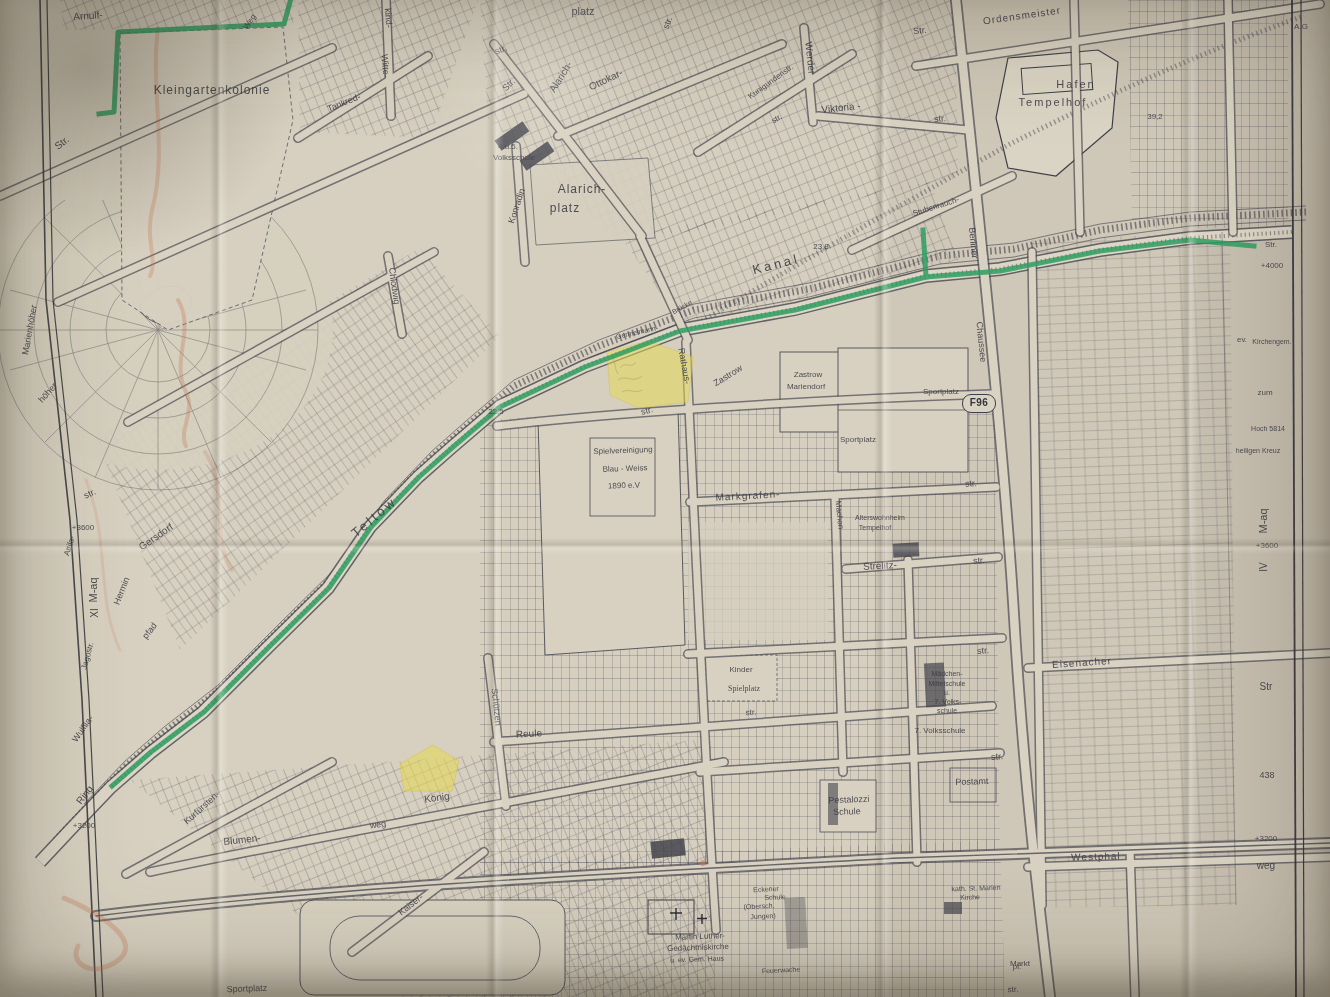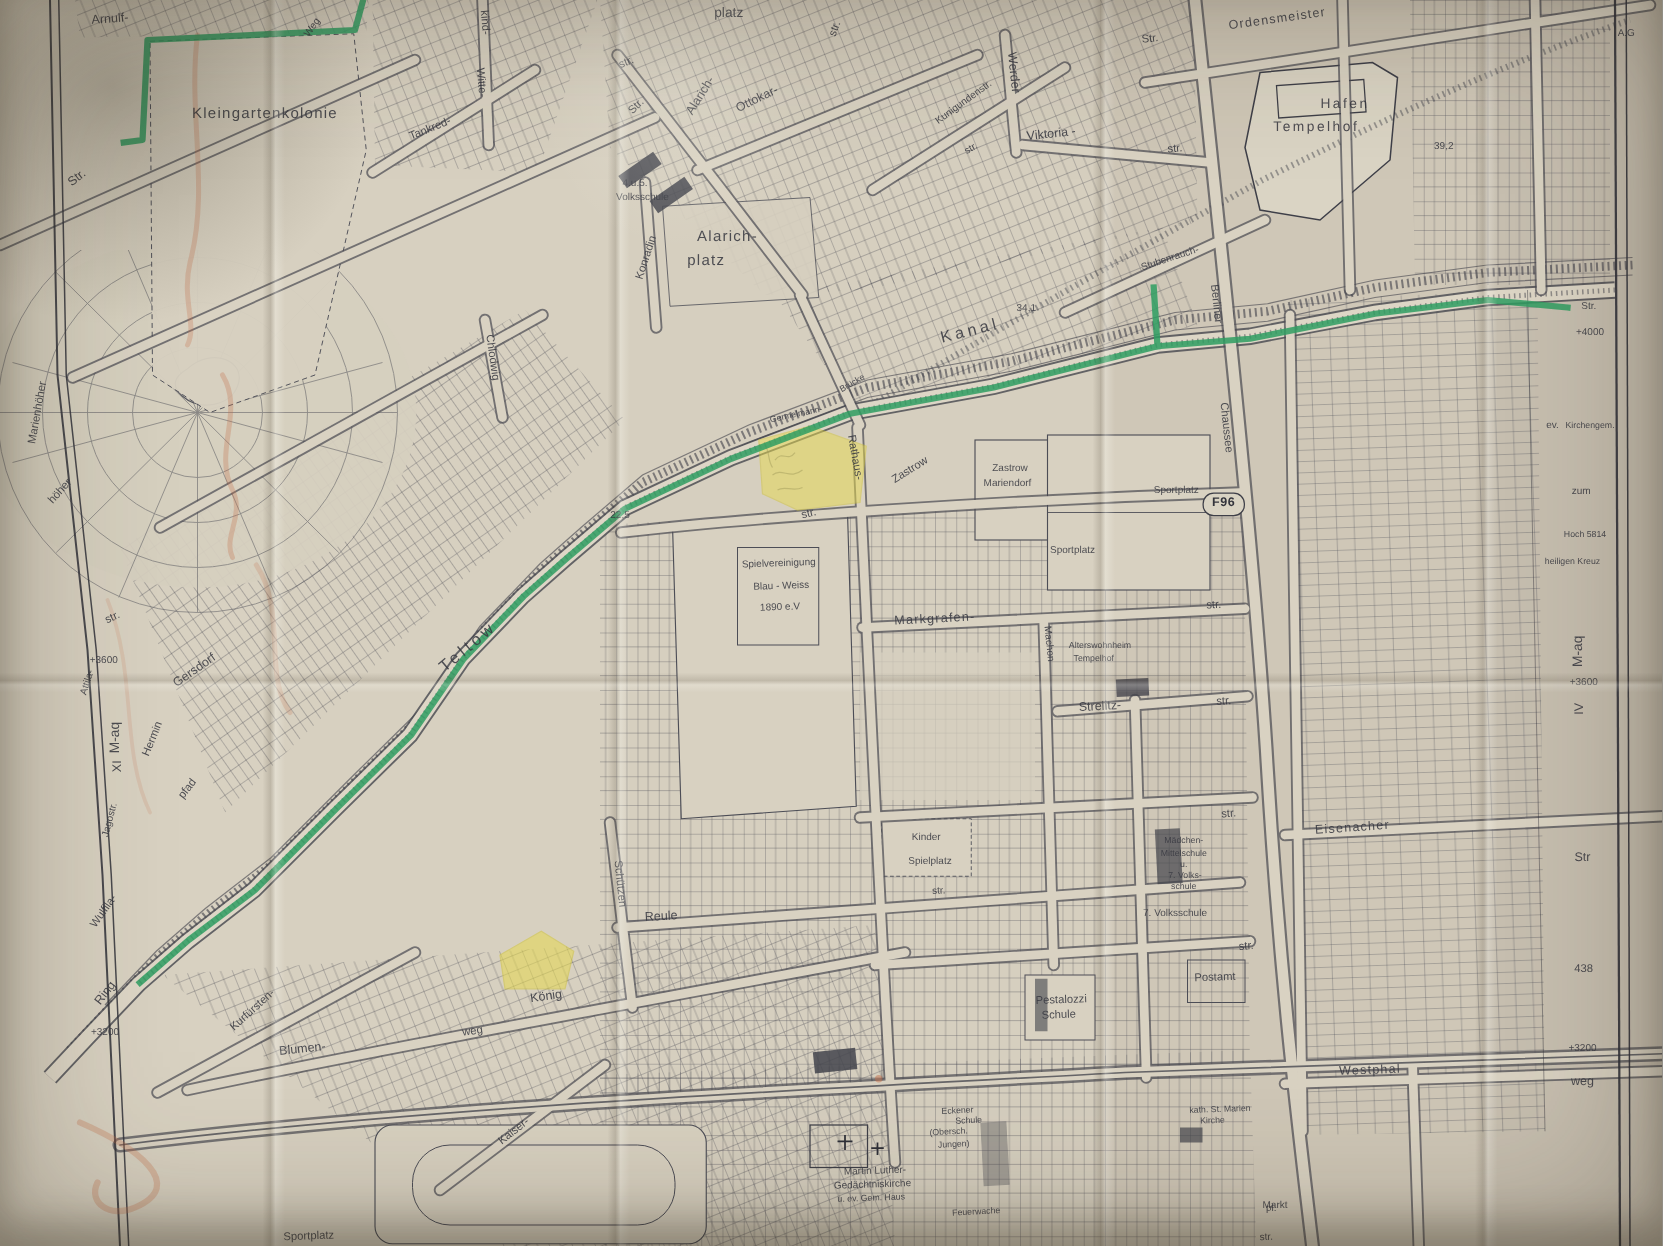--- a/index.html
+++ b/index.html
@@ -267,21 +267,21 @@
       <span class="lbl" style="left: 920px; top: 31px; font-size: 9px; transform: translate(-50%, -50%) rotate(-6deg);">Str.</span>
       <span class="lbl" style="left: 1022px; top: 16px; font-size: 10px; letter-spacing: 1px; transform: translate(-50%, -50%) rotate(-8deg);">Ordensmeister</span>
       <span class="lbl" style="left: 1269px; top: 27px; font-size: 8px; transform: translate(-50%, -50%) rotate(0deg); margin-left: 32px;">A.G</span>
       <span class="lbl" style="left: 1076px; top: 84px; font-size: 11px; letter-spacing: 2px; transform: translate(-50%, -50%) rotate(0deg); text-align: center;">Hafen</span>
       <span class="lbl" style="left: 1053px; top: 102px; font-size: 11px; letter-spacing: 2px; transform: translate(-50%, -50%) rotate(0deg);">Tempelhof</span>
       <span class="lbl" style="left: 1155px; top: 117px; font-size: 8px; transform: translate(-50%, -50%) rotate(0deg);">39,2</span>
       <span class="lbl" style="left: 936px; top: 207px; font-size: 8px; transform: translate(-50%, -50%) rotate(-18deg);">Stubenrauch-</span>
       <span class="lbl" style="left: 973px; top: 243px; font-size: 9px; transform: translate(-50%, -50%) rotate(84deg);">Berliner</span>
       <span class="lbl" style="left: 981px; top: 342px; font-size: 9px; transform: translate(-50%, -50%) rotate(84deg);">Chaussee</span>
       <span class="lbl" style="left: 776px; top: 264px; font-size: 13px; letter-spacing: 3px; transform: translate(-50%, -50%) rotate(-14deg);">Kanal</span>
-      <span class="lbl" style="left: 821px; top: 247px; font-size: 8px; transform: translate(-50%, -50%) rotate(0deg);">34,1</span>
+      <span class="lbl" style="left: 821px; top: 247px; font-size: 8px; transform: translate(-50%, -50%) rotate(0deg);">23,8</span>
       <span class="lbl" style="left: 374px; top: 517px; font-size: 13px; letter-spacing: 3px; transform: translate(-50%, -50%) rotate(-40deg);">Teltow</span>
       <span class="lbl" style="left: 637px; top: 332px; font-size: 7px; transform: translate(-50%, -50%) rotate(-12deg);">Germelmann-</span>
       <span class="lbl" style="left: 682px; top: 307px; font-size: 7px; transform: translate(-50%, -50%) rotate(-30deg);">Brücke</span>
       <span class="lbl" style="left: 684px; top: 366px; font-size: 9px; transform: translate(-50%, -50%) rotate(80deg);">Rathaus-</span>
       <span class="lbl" style="left: 728px; top: 376px; font-size: 9px; transform: translate(-50%, -50%) rotate(-32deg);">Zastrow</span>
       <span class="lbl" style="left: 808px; top: 375px; font-size: 8px; transform: translate(-50%, -50%) rotate(0deg);">Zastrow</span>
       <span class="lbl" style="left: 806px; top: 387px; font-size: 8px; transform: translate(-50%, -50%) rotate(0deg);">Mariendorf</span>
       <span class="lbl" style="left: 496px; top: 412px; font-size: 8px; transform: translate(-50%, -50%) rotate(0deg);">22,5</span>
       <span class="lbl" style="left: 647px; top: 411px; font-size: 9px; transform: translate(-50%, -50%) rotate(-14deg);">str.</span>
       <span class="lbl" style="left: 623px; top: 451px; font-size: 8px; transform: translate(-50%, -50%) rotate(-2deg);">Spielvereinigung</span>
@@ -290,21 +290,21 @@
       <span class="lbl" style="left: 748px; top: 496px; font-size: 10px; letter-spacing: 1px; transform: translate(-50%, -50%) rotate(-3deg);">Markgrafen-</span>
       <span class="lbl" style="left: 839px; top: 515px; font-size: 8px; transform: translate(-50%, -50%) rotate(84deg);">Machon</span>
       <span class="lbl" style="left: 880px; top: 517px; font-size: 7px; transform: translate(-50%, -50%) rotate(0deg);">Alterswohnheim</span>
       <span class="lbl" style="left: 875px; top: 527px; font-size: 7px; transform: translate(-50%, -50%) rotate(0deg);">Tempelhof</span>
       <span class="lbl" style="left: 941px; top: 392px; font-size: 8px; transform: translate(-50%, -50%) rotate(0deg);">Sportplatz</span>
       <span class="lbl" style="left: 858px; top: 440px; font-size: 8px; transform: translate(-50%, -50%) rotate(0deg);">Sportplatz</span>
       <span class="lbl" style="left: 880px; top: 566px; font-size: 10px; transform: translate(-50%, -50%) rotate(-3deg);">Strelitz-</span>
       <span class="lbl" style="left: 979px; top: 561px; font-size: 9px; transform: translate(-50%, -50%) rotate(-3deg);">str.</span>
       <span class="lbl" style="left: 971px; top: 484px; font-size: 9px; transform: translate(-50%, -50%) rotate(-3deg);">str.</span>
       <span class="lbl" style="left: 741px; top: 670px; font-size: 8px; transform: translate(-50%, -50%) rotate(0deg);">Kinder</span>
-      <span class="lbl" style="left: 744px; top: 689px; font-size: 8px; transform: translate(-50%, -50%) rotate(0deg);">Spielplatz</span>
+      <span class="lbl" style="left: 744px; top: 689px; font-size: 8px; transform: translate(-50%, -50%) rotate(0deg); font-family: Liberation Serif, serif;">Spielplatz</span>
       <span class="lbl" style="left: 751px; top: 713px; font-size: 8px; transform: translate(-50%, -50%) rotate(-3deg);">str.</span>
       <span class="lbl" style="left: 947px; top: 673px; font-size: 7px; transform: translate(-50%, -50%) rotate(0deg);">Mädchen-</span>
       <span class="lbl" style="left: 947px; top: 683px; font-size: 7px; transform: translate(-50%, -50%) rotate(0deg);">Mittelschule</span>
       <span class="lbl" style="left: 947px; top: 692px; font-size: 7px; transform: translate(-50%, -50%) rotate(0deg);">u.</span>
       <span class="lbl" style="left: 948px; top: 701px; font-size: 7px; transform: translate(-50%, -50%) rotate(0deg);">7. Volks-</span>
       <span class="lbl" style="left: 947px; top: 710px; font-size: 7px; transform: translate(-50%, -50%) rotate(0deg);">schule</span>
       <span class="lbl" style="left: 940px; top: 731px; font-size: 8px; transform: translate(-50%, -50%) rotate(0deg);">7. Volksschule</span>
       <span class="lbl" style="left: 983px; top: 651px; font-size: 9px; transform: translate(-50%, -50%) rotate(-4deg);">str.</span>
       <span class="lbl" style="left: 997px; top: 757px; font-size: 9px; transform: translate(-50%, -50%) rotate(-4deg);">str.</span>
       <span class="lbl" style="left: 849px; top: 800px; font-size: 9px; transform: translate(-50%, -50%) rotate(-2deg);">Pestalozzi</span>

